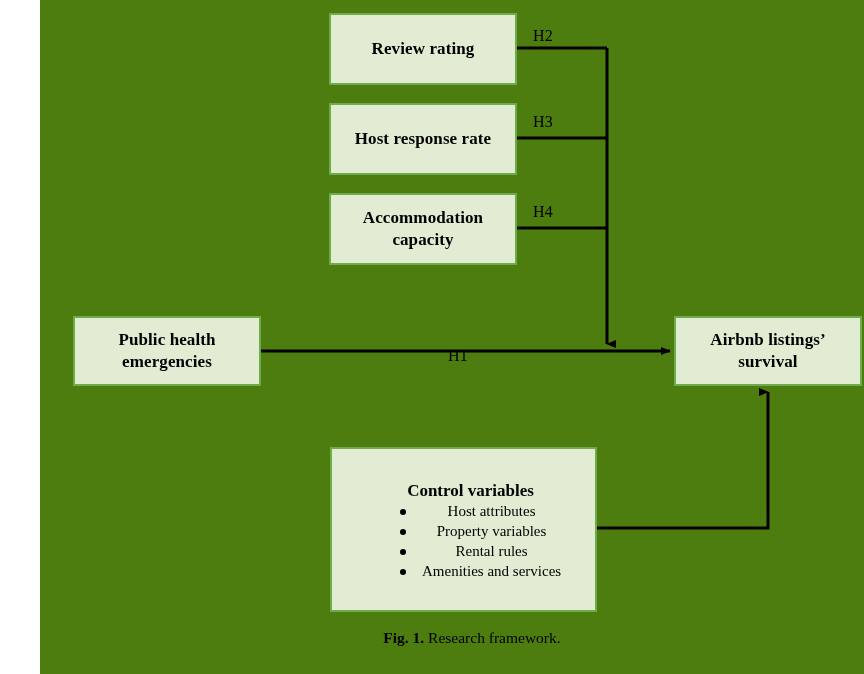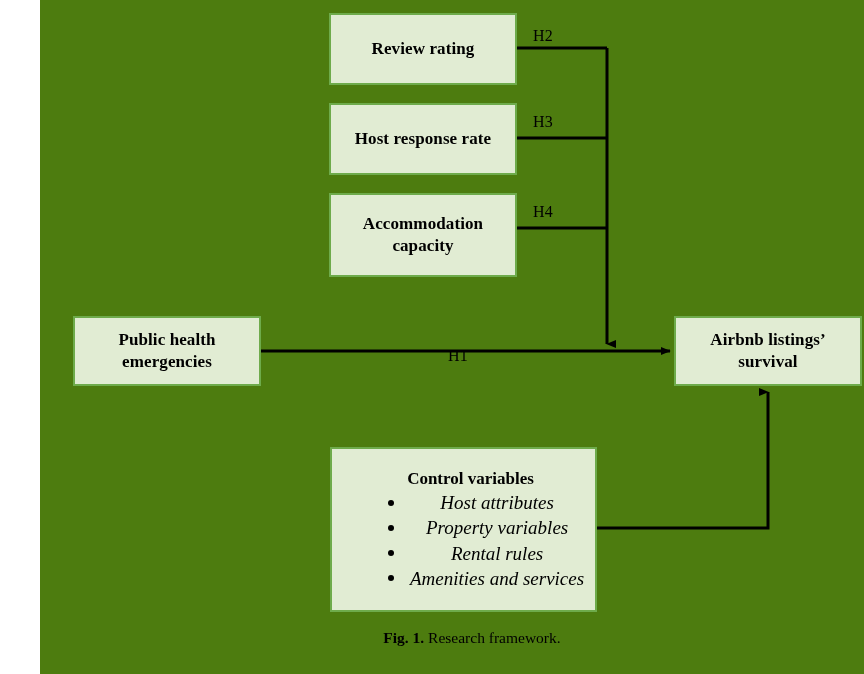--- a/index.html
+++ b/index.html
@@ -42,31 +42,31 @@
   .node-label {
     font-weight: bold;
     font-size: 17px;
     line-height: 1.32;
     letter-spacing: 0.1px;
     padding: 0 8px;
   }
   
   #box-review-rating   { left: 289px; top: 13px;  width: 188px; height: 72px; }
   #box-host-response   { left: 289px; top: 103px; width: 188px; height: 72px; }
-  #box-accommodation   { left: 289px; top: 193px; width: 188px; height: 84px; }
+  #box-accommodation   { left: 289px; top: 193px; width: 188px; height: 72px; }
   #box-public-health   { left: 33px;  top: 316px; width: 188px; height: 70px; }
   #box-airbnb-survival { left: 634px; top: 316px; width: 188px; height: 70px; }
 
   #box-control-variables {
     left: 290px;
     top: 447px;
     width: 267px;
     height: 165px;
     display: block;
-    padding: 0;
+    padding: 12px;
   }
   .control-inner {
     padding: 20px 0 0 0;
     display: flex;
     flex-direction: column;
     align-items: flex-start;
   }
   .control-title {
     font-weight: bold;
     font-size: 17px;
@@ -75,27 +75,26 @@
     padding-left: 14px;
     box-sizing: border-box;
     margin-bottom: 1px;
   }
   .control-list {
     margin: 0;
     padding: 0 0 0 56px;
     list-style: none;
   }
   .control-list li {
-    font-size: 19px;
+    font-size: 15px;
     font-weight: normal;
     line-height: 1.33;
     position: relative;
     padding-left: 22px;
     white-space: nowrap;
-    font-style: italic;
   }
   .control-list li .bullet-dot {
     position: absolute;
     left: 0;
     top: 50%;
     transform: translateY(-50%);
     width: 6px;
     height: 6px;
     border-radius: 50%;
     background: #000000;

